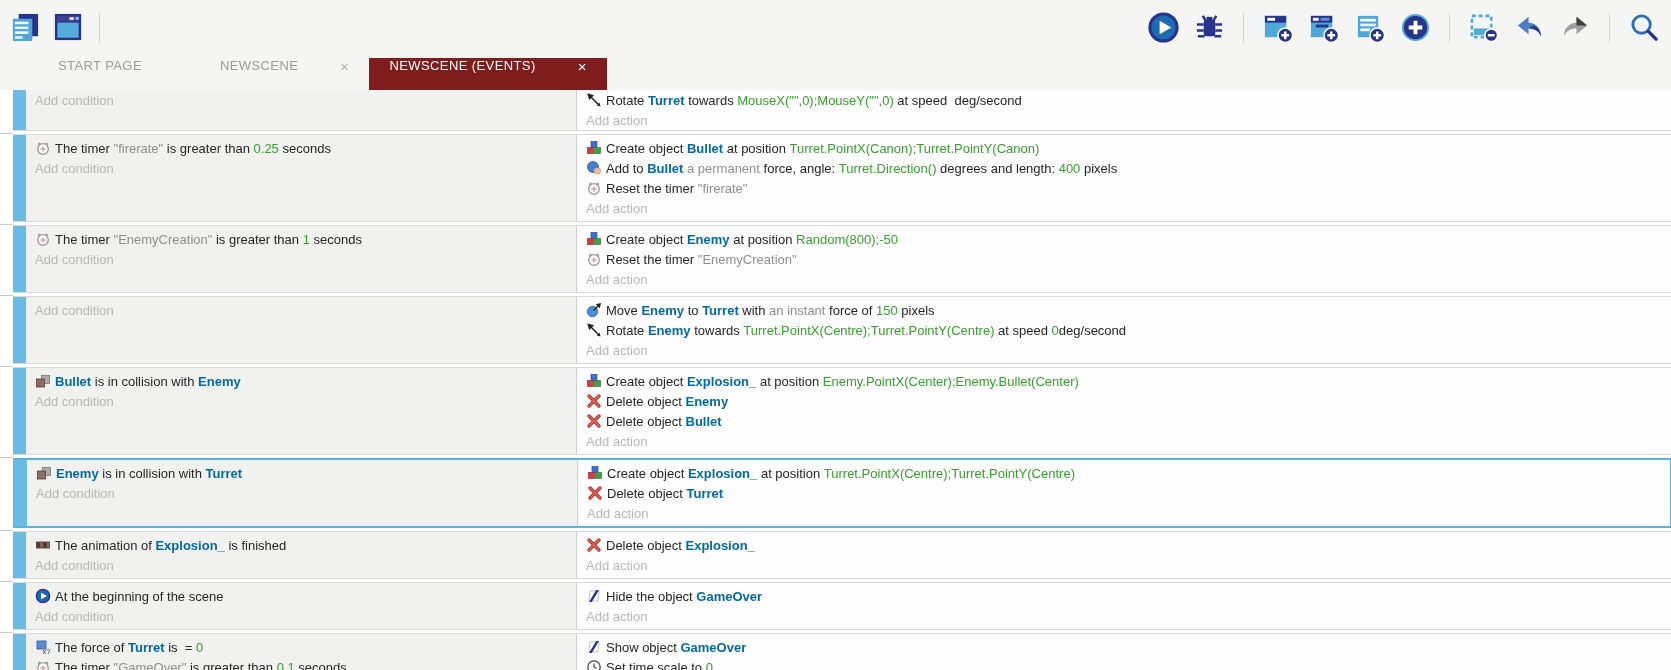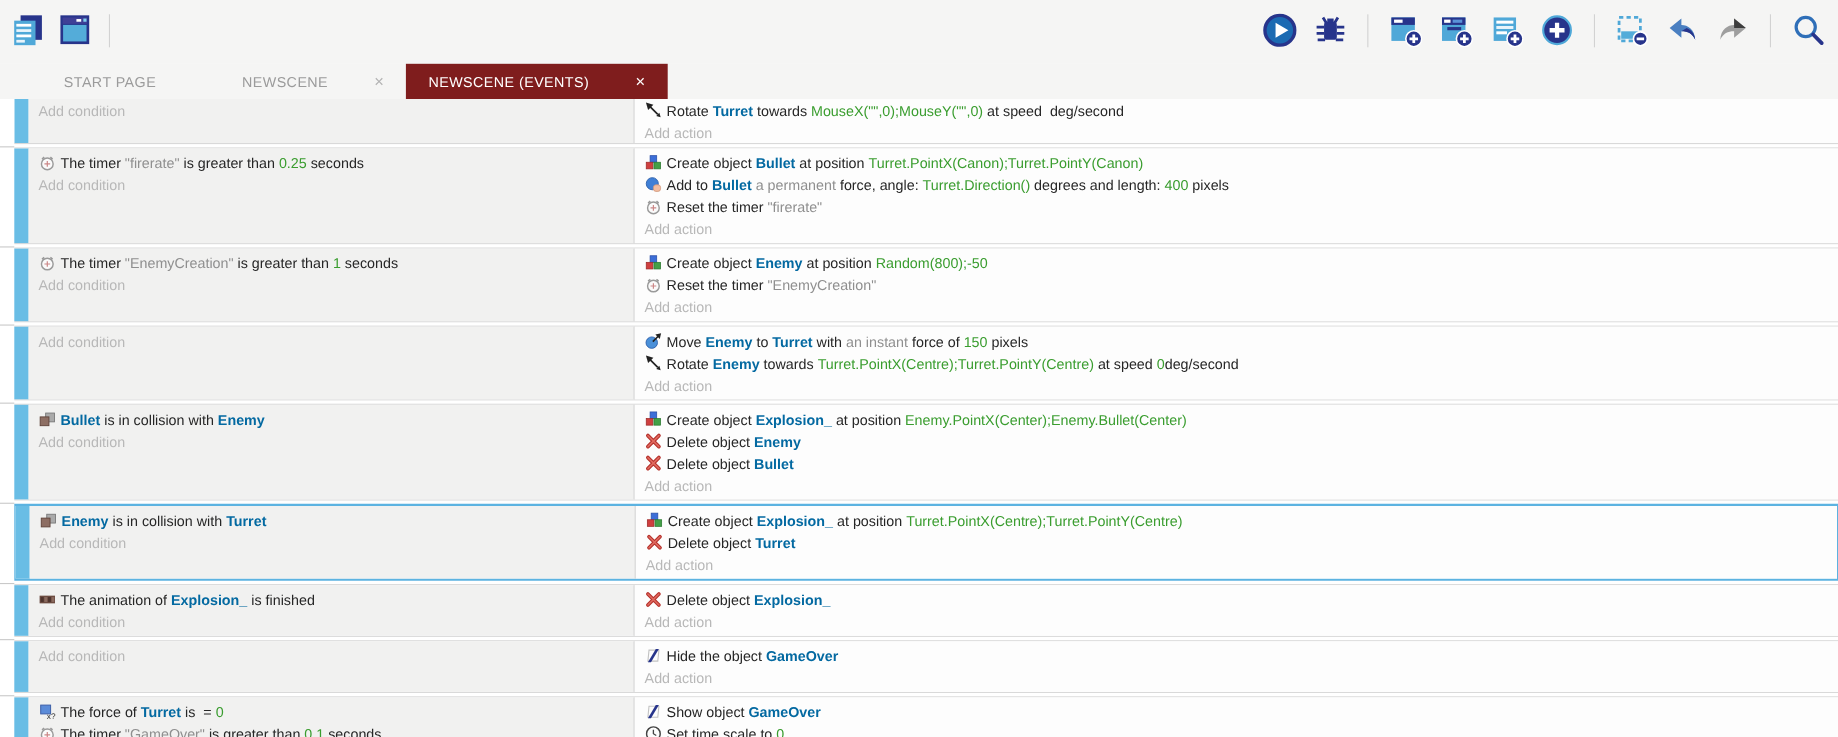--- a/index.html
+++ b/index.html
@@ -9,21 +9,21 @@
   
   .header{position:absolute;top:0;left:0;right:0;height:58px;background:#f5f5f4}
   .tb-left{position:absolute;left:10px;top:12px;display:flex;align-items:center;gap:12px}
   .tb-right{position:absolute;right:12px;top:12px;display:flex;align-items:center;gap:15px}
   .tb-btn{width:31px;height:31px;cursor:pointer;flex:none}
   .tb-btn svg{width:100%;height:100%;display:block}
   .tb-divider{width:1px;height:30px;background:#d2d2d2;margin:0 3px;flex:none}
 
   
   .tabs{position:absolute;top:58px;left:0;right:0;height:32px;background:#f5f5f4;display:flex}
-  .tab{display:flex;align-items:center;height:32px;box-sizing:border-box;padding:0 20px;
+  .tab{display:flex;height:32px;box-sizing:border-box;padding:0 20px;
        color:#9b9b9b;font-size:13px;letter-spacing:.4px;cursor:pointer;white-space:nowrap}
   .tab .lbl{pointer-events:none}
   .tab .close{margin-left:42px;font-size:15px;color:#b3b3b3;cursor:pointer}
   .tab.active{background:#7f1d1d;color:#fff}
   .tab.active .close{color:#fff}
   .tab.first{padding:0 58px}
 
   
   .events{position:absolute;top:90px;left:0;right:0;bottom:0;background:#fff;overflow:hidden}
   .event-row{display:flex;margin-bottom:3px;position:relative}
@@ -343,20 +343,24 @@
               </svg></span><span>Delete object </span><span class="obj">Explosion_</span></div>
           <div class="line add">Add action</div>
         </div>
       </div>
     </div>
     <div class="event-row">
       <div class="gutter"></div>
       <div class="row-body">
         <div class="handle"></div>
         <div class="conds">
+          <div class="line"><span class="ico"><svg viewBox="0 0 16 16">
+                <circle cx="8" cy="8" r="6.6" fill="#1b6ab2" stroke="#27348b" stroke-width="1.4"></circle>
+                <path d="M6 4.8 L12 8 L6 11.2 Z" fill="#fff"></path>
+              </svg></span><span>At the beginning of the scene</span></div>
           <div class="line add">Add condition</div>
         </div>
         <div class="acts">
           <div class="line"><span class="ico"><svg viewBox="0 0 16 16">
                 <path d="M4 3 L13 3 L12 13 L3 13 Z" fill="none" stroke="#c2c2c2" stroke-width="1"></path>
                 <path d="M10.2 2 L13 2 L5.8 14 L3 14 Z" fill="#27348b"></path>
               </svg></span><span>Hide the object </span><span class="obj">GameOver</span></div>
           <div class="line add">Add action</div>
         </div>
       </div>

